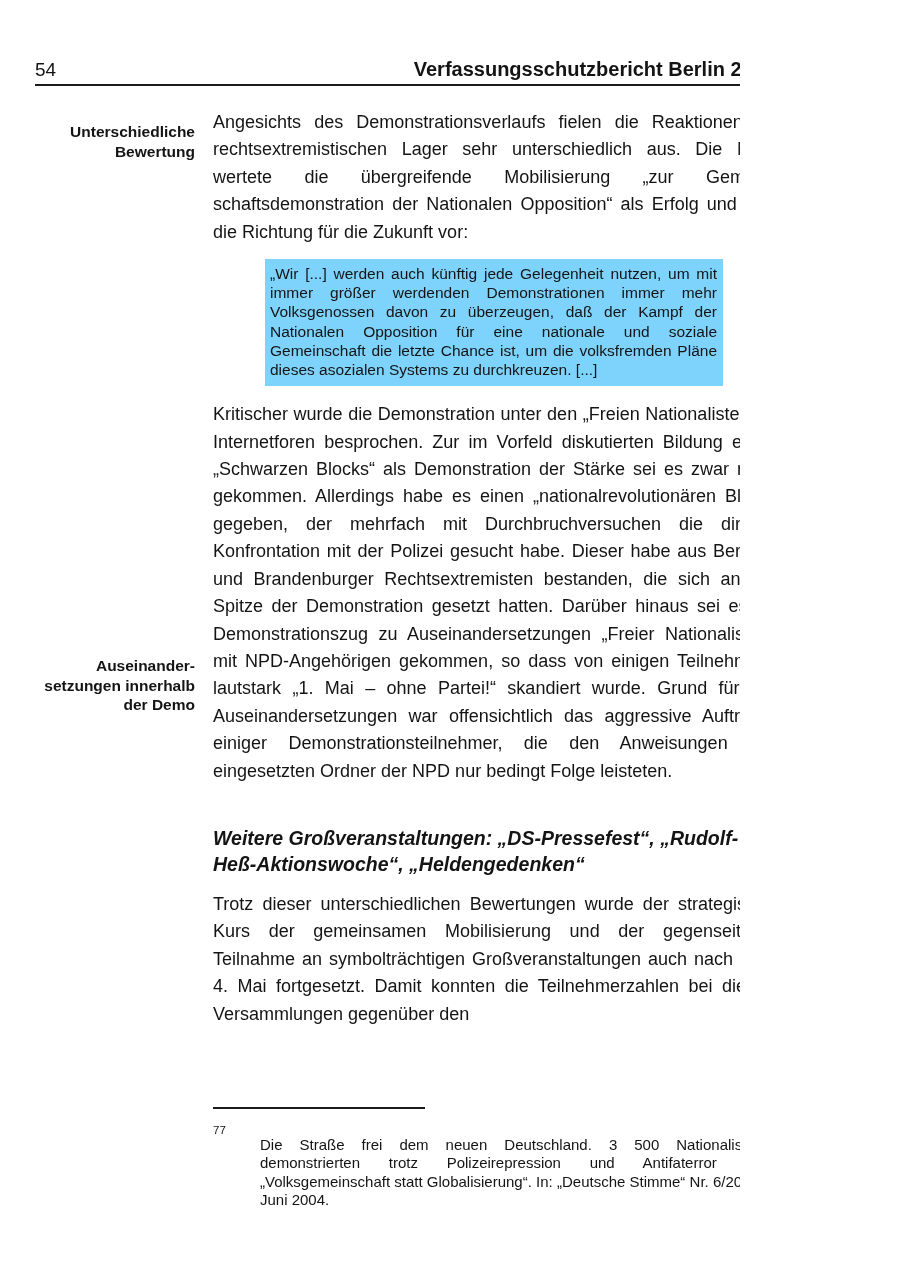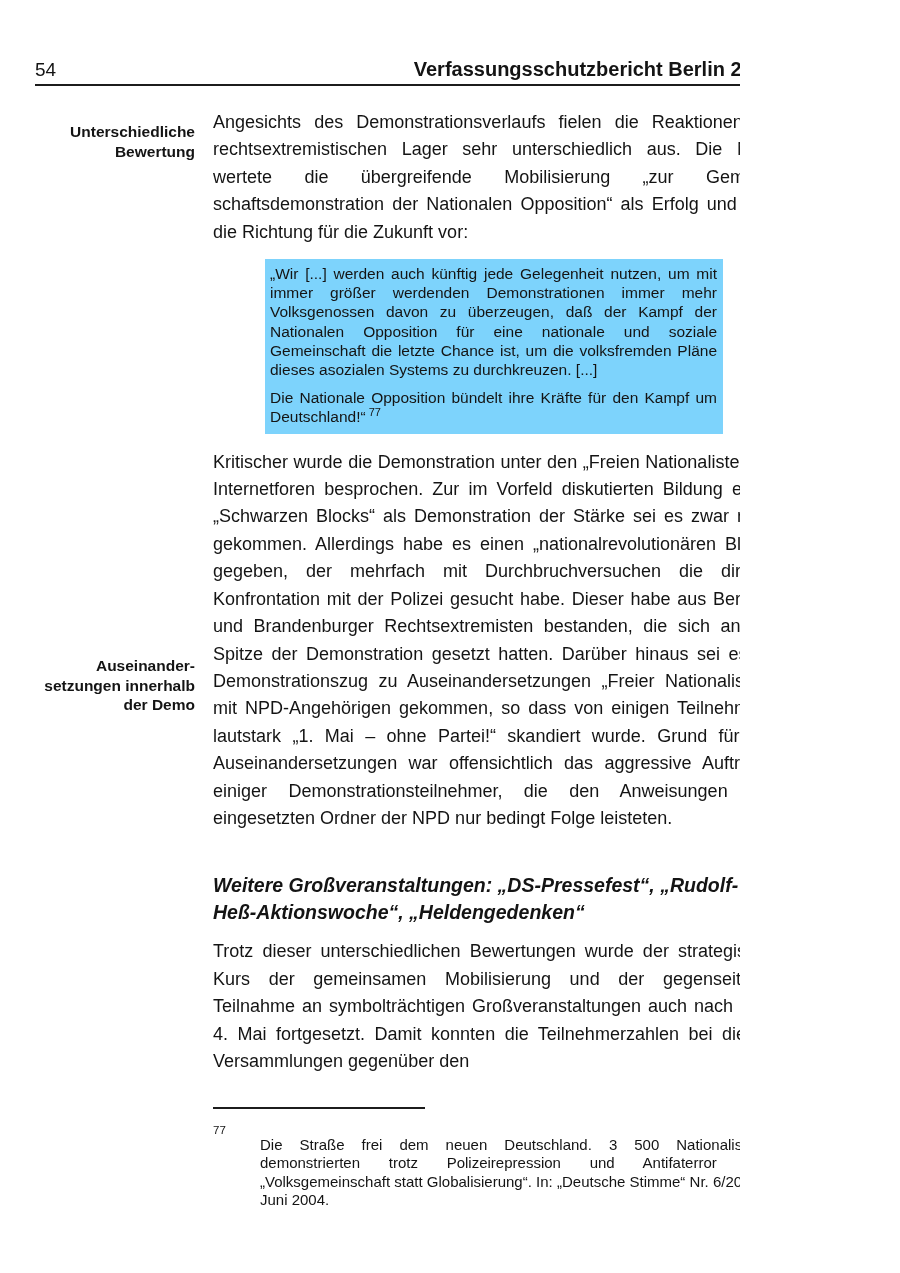--- a/index.html
+++ b/index.html
@@ -134,21 +134,20 @@
 
   <aside class="margin-note margin-note-1">Unterschiedliche
 Bewertung</aside>
 
   <main class="body-col">
 
     <p class="body-p">Angesichts des Demonstrationsverlaufs fielen die Reaktionen im rechtsextremistischen Lager sehr unterschiedlich aus. Die NPD wertete die übergreifende Mobilisierung „zur Gemein­schaftsdemonstration der Nationalen Opposition“ als Erfolg und gab die Richtung für die Zukunft vor:</p>
 
     <blockquote class="quote">
       <p class="q-p">„Wir [...] werden auch künftig jede Gelegenheit nutzen, um mit immer größer werdenden Demonstrationen immer mehr Volksgenossen davon zu überzeugen, daß der Kampf der Nationalen Opposition für eine nationale und soziale Gemeinschaft die letzte Chance ist, um die volksfremden Pläne dieses asozialen Systems zu durchkreuzen. [...]</p>
-      <p class="q-p"><span>Die Nationale Opposition bündelt ihre Kräfte für den Kampf um Deutschland!“</span><sup class="fn-ref">77</sup></p>
     </blockquote>
 
     <p class="body-p">Kritischer wurde die Demonstration unter den „Freien Natio­nalisten“ in Internetforen besprochen. Zur im Vorfeld disku­tierten Bildung eines „Schwarzen Blocks“ als Demonstration der Stärke sei es zwar nicht gekommen. Allerdings habe es einen „nationalrevolutionären Block“ gegeben, der mehrfach mit Durchbruchversuchen die direkte Konfrontation mit der Polizei gesucht habe. Dieser habe aus Berliner und Brandenburger Rechtsextremisten bestanden, die sich an die Spitze der Demonstration gesetzt hatten. Darüber hinaus sei es im De­monstrationszug zu Auseinandersetzungen „Freier Nationa­listen“ mit NPD-Angehörigen gekommen, so dass von einigen Teilnehmern lautstark „1. Mai – ohne Partei!“ skandiert wurde. Grund für die Auseinandersetzungen war offensichtlich das aggressive Auftreten einiger Demonstrationsteilnehmer, die den Anweisungen der eingesetzten Ordner der NPD nur bedingt Folge leisteten.</p>
 
     <h2 class="heading">Weitere Großveranstaltungen: „DS-Pressefest“, „Rudolf-Heß-Aktionswoche“, „Heldengedenken“</h2>
 
     <p class="body-p">Trotz dieser unterschiedlichen Bewertungen wurde der strate­gische Kurs der gemeinsamen Mobilisierung und der gegen­seitigen Teilnahme an symbolträchtigen Großveranstaltungen auch nach dem 4. Mai fortgesetzt. Damit konnten die Teil­nehmerzahlen bei diesen Versammlungen gegenüber den</p>
 
   </main>
 

